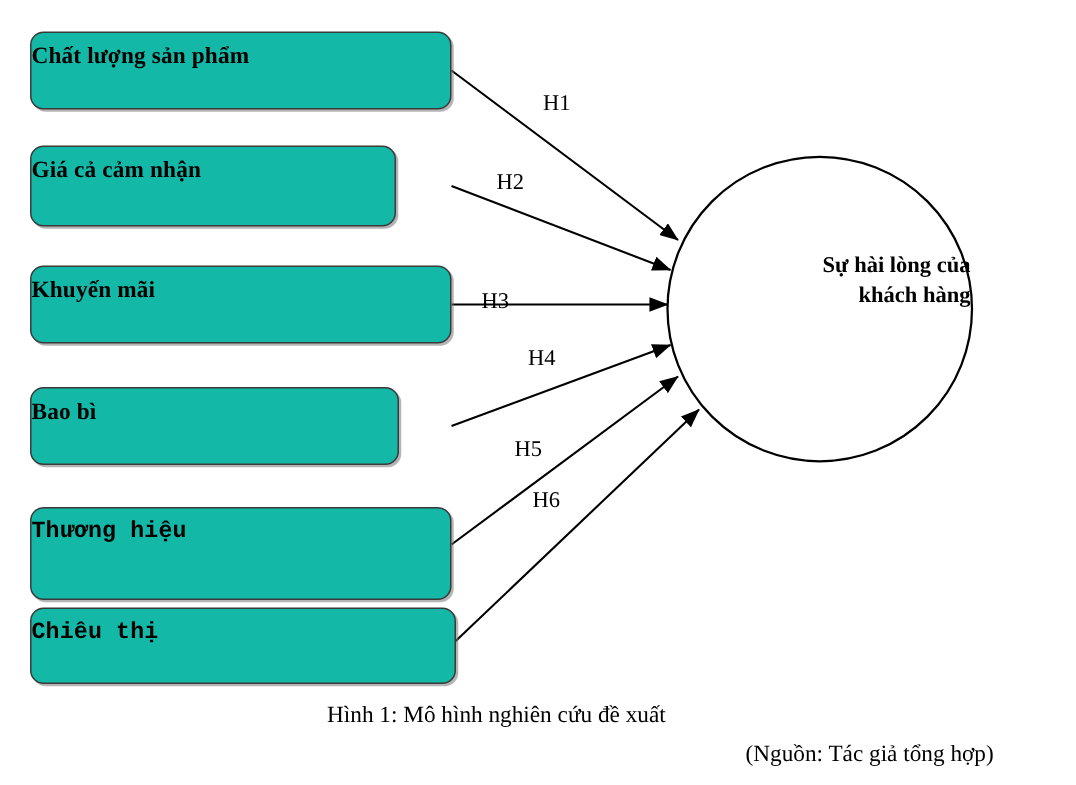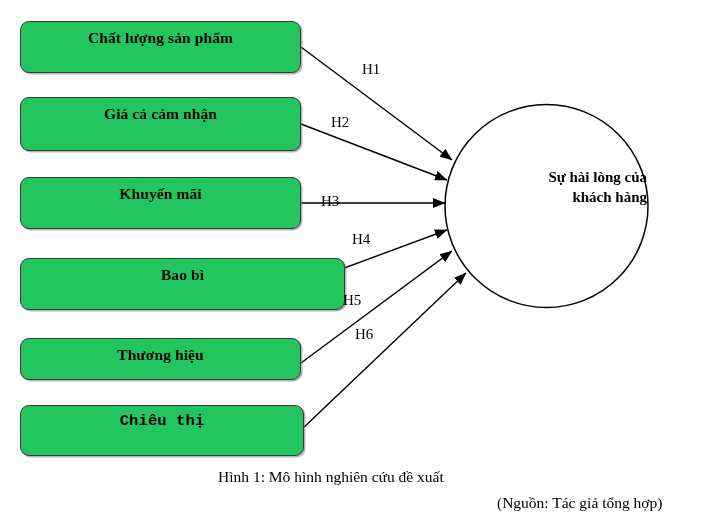--- a/index.html
+++ b/index.html
@@ -27,24 +27,24 @@
     left: 0;
     top: 0;
     width: 717px;
     height: 523px;
   }
   .factor-box {
     position: absolute;
     box-sizing: border-box;
     border: 1.6px solid #3a3a3a;
     border-radius: 9px;
-    background: #22c55e;
+    background: #14b8a6;
     display: flex;
     align-items: flex-start;
-    justify-content: center;
+    justify-content: flex-start;
     box-shadow: 1.5px 1.5px 0 rgba(120,120,120,0.55);
   }
   .factor-label {
     font-weight: bold;
     font-size: 15.5px;
     letter-spacing: 0.1px;
     line-height: 1.1;
     padding-top: 7px;
     white-space: nowrap;
   }
@@ -88,30 +88,30 @@
     <line x1="301" y1="124" x2="447" y2="180" stroke="#000000" stroke-width="1.4" marker-end="url(#arrowhead)"></line>
     <line x1="301" y1="203" x2="445" y2="203" stroke="#000000" stroke-width="1.4" marker-end="url(#arrowhead)"></line>
     <line x1="301" y1="284" x2="447" y2="230" stroke="#000000" stroke-width="1.4" marker-end="url(#arrowhead)"></line>
     <line x1="301" y1="363" x2="452" y2="251" stroke="#000000" stroke-width="1.4" marker-end="url(#arrowhead)"></line>
     <line x1="301" y1="430" x2="466" y2="273" stroke="#000000" stroke-width="1.4" marker-end="url(#arrowhead)"></line>
   </svg>
 
   <div class="factor-box" style="left:20px; top:21px; width:281px; height:52px;">
     <span class="factor-label">Chất lượng sản phẩm</span>
   </div>
-  <div class="factor-box" style="left:20px; top:97px; width:281px; height:54px;">
+  <div class="factor-box" style="left:20px; top:97px; width:244px; height:54px;">
     <span class="factor-label">Giá cả cảm nhận</span>
   </div>
   <div class="factor-box" style="left:20px; top:177px; width:281px; height:52px;">
     <span class="factor-label">Khuyến mãi</span>
   </div>
-  <div class="factor-box" style="left:20px; top:258px; width:325px; height:52px;">
+  <div class="factor-box" style="left:20px; top:258px; width:246px; height:52px;">
     <span class="factor-label">Bao bì</span>
   </div>
-  <div class="factor-box" style="left:20px; top:338px; width:281px; height:42px;">
+  <div class="factor-box" style="left:20px; top:338px; width:281px; height:62px;font-family:Liberation Mono, monospace;">
     <span class="factor-label">Thương hiệu</span>
   </div>
   <div class="factor-box" style="left:20px; top:405px; width:284px; height:51px;font-family:Liberation Mono, monospace;">
     <span class="factor-label">Chiêu thị</span>
   </div>
 
   <div class="hyp-label" style="left:362px; top:62px;">H1</div>
   <div class="hyp-label" style="left:331px; top:115px;">H2</div>
   <div class="hyp-label" style="left:321px; top:174px;margin-top:20px;">H3</div>
   <div class="hyp-label" style="left:321px; top:232px;margin-left:31px;">H4</div>

